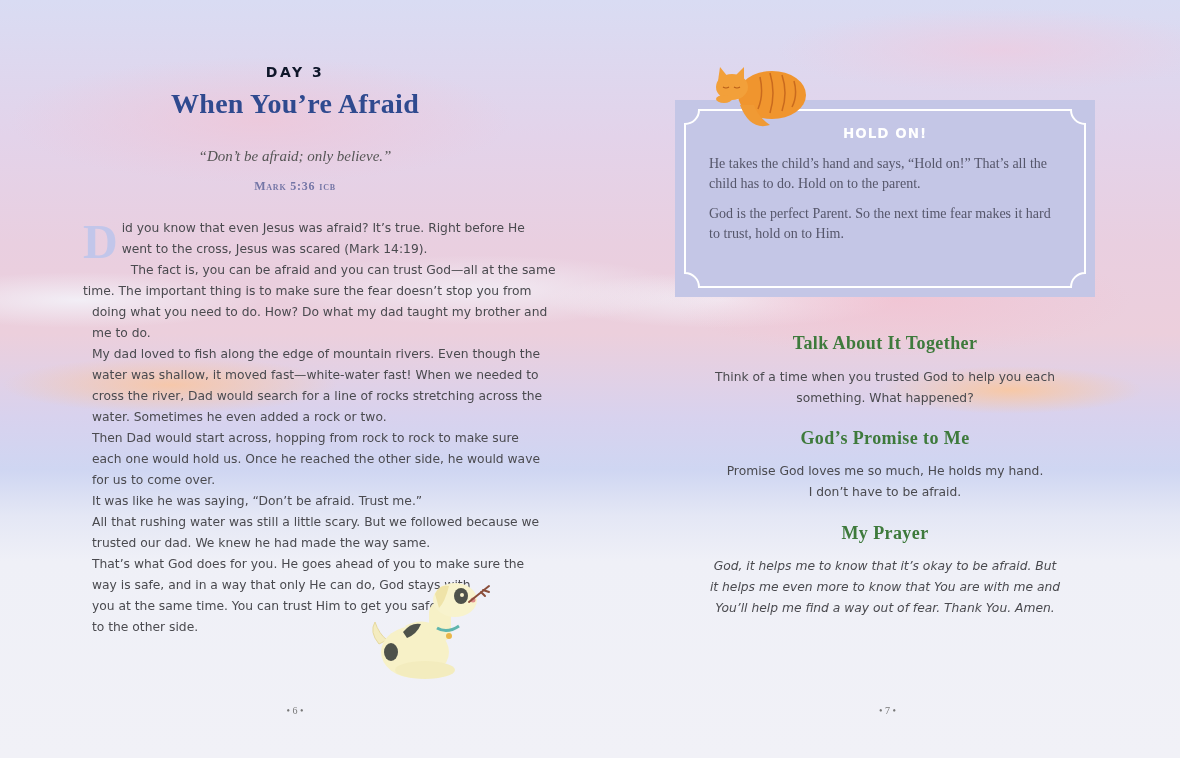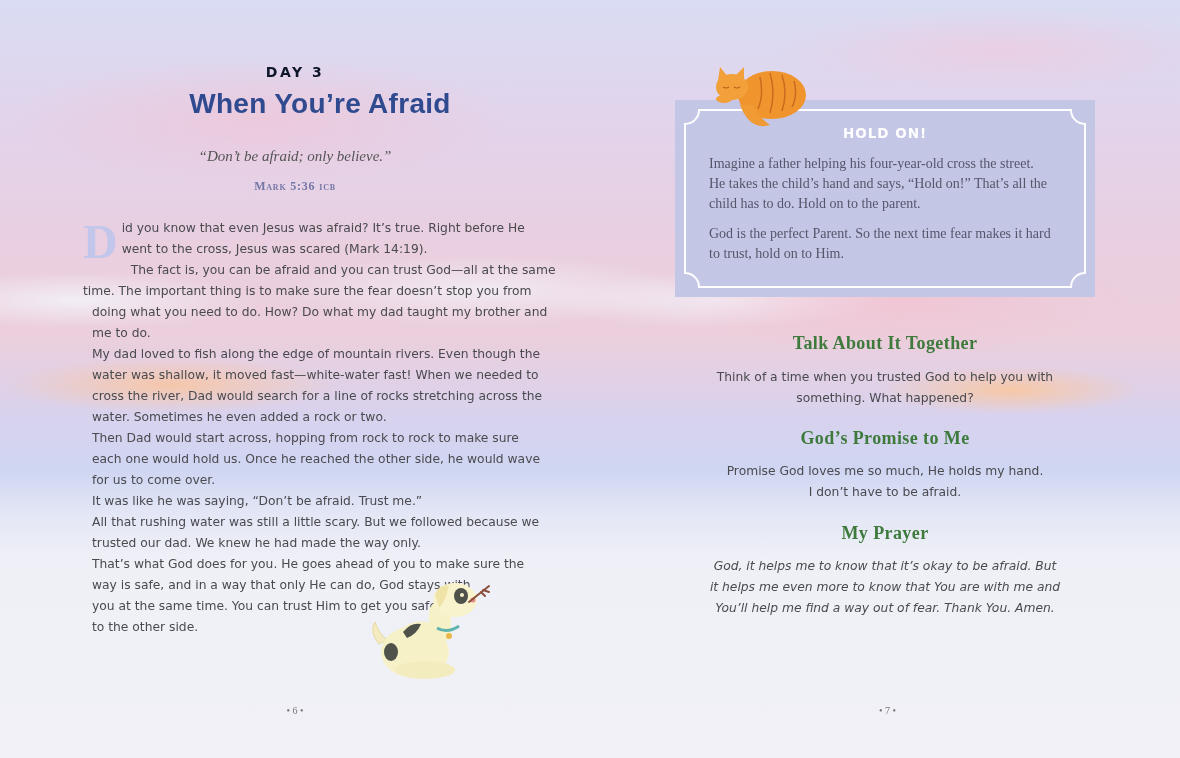--- a/index.html
+++ b/index.html
@@ -35,21 +35,21 @@
   .page-right { left:590px; width:590px; }
 
   .day-label {
     position:absolute; left:0; width:590px; top:64px; text-align:center;
     color:#0f172a; font-size:14px; letter-spacing:2.5px; font-weight:bold;
     font-family:"DejaVu Sans", sans-serif;
   }
   .title {
     position:absolute; left:0; width:590px; top:88px; text-align:center;
     color:#2f4a8f; font-size:28px; font-weight:bold;
-    font-family:Liberation Sans, sans-serif; letter-spacing:0.3px;padding-left:25px;
+    font-family:Liberation Serif, serif; letter-spacing:0.3px;
   }
   .verse {
     position:absolute; left:0; width:590px; top:148px; text-align:center;
     color:#555; font-style:italic; font-size:15px;
     font-family:"Liberation Serif", serif;
   }
   .verse-ref {
     position:absolute; left:0; width:590px; top:179px; text-align:center;
     color:#7476a6; font-size:12px; letter-spacing:0.8px; font-weight:bold;
     font-family:"Liberation Serif", serif; font-variant:small-caps;
@@ -137,21 +137,21 @@
     <p>
       <span class="line">Then Dad would start across, hopping from rock to rock to make sure</span>
       <span class="line">each one would hold us. Once he reached the other side, he would wave</span>
       <span class="line">for us to come over.</span>
     </p>
     <p>
       <span class="line">It was like he was saying, “Don’t be afraid. Trust me.”</span>
     </p>
     <p>
       <span class="line">All that rushing water was still a little scary. But we followed because we</span>
-      <span class="line">trusted our dad. We knew he had made the way only.</span>
+      <span class="line">trusted our dad. We knew he had made the way same.</span>
     </p>
     <p>
       <span class="line">That’s what God does for you. He goes ahead of you to make sure the</span>
       <span class="line">way is safe, and in a way that only He can do, God stays with</span>
       <span class="line">you at the same time. You can trust Him to get you safely</span>
       <span class="line">to the other side.</span>
     </p>
   </div>
 
   <svg class="dog" viewBox="0 0 130 100">
@@ -176,21 +176,20 @@
 </div>
 
 <div class="page page-right">
   <div class="callout">
     <svg class="frame" width="420" height="197" viewBox="0 0 420 197">
       <path d="M24 10 L396 10 A14 14 0 0 0 410 24 L410 173 A14 14 0 0 0 396 187 L24 187 A14 14 0 0 0 10 173 L10 24 A14 14 0 0 0 24 10 Z" fill="none" stroke="#ffffff" stroke-width="2"></path>
     </svg>
     <div class="callout-title">HOLD ON!</div>
     <div class="callout-body">
       <p>
-        <span class="line">Imagine a father helping his four-year-old cross the street.</span>
         <span class="line">He takes the child’s hand and says, “Hold on!” That’s all the</span>
         <span class="line">child has to do. Hold on to the parent.</span>
       </p>
       <p>
         <span class="line">God is the perfect Parent. So the next time fear makes it hard</span>
         <span class="line">to trust, hold on to Him.</span>
       </p>
     </div>
   </div>
 
@@ -200,21 +199,21 @@
     <ellipse cx="22" cy="22" rx="16" ry="13" fill="#f2a03a"></ellipse>
     <path d="M8 16 L10 2 L18 12 Z" fill="#f2a03a"></path>
     <path d="M26 10 L34 2 L34 14 Z" fill="#f2a03a"></path>
     <path d="M13 22 Q16 24 19 22 M24 22 Q27 24 30 22" stroke="#b85e18" stroke-width="1.2" fill="none"></path>
     <ellipse cx="14" cy="34" rx="8" ry="4" fill="#f2a03a"></ellipse>
     <path d="M50 12 Q54 30 48 44 M60 8 Q66 28 60 48 M72 10 Q78 28 72 46 M84 16 Q88 30 82 42" stroke="#c96a1e" stroke-width="1.5" fill="none"></path>
   </svg>
 
   <div class="section-head" style="top:333px;">Talk About It Together</div>
   <div class="section-text" style="top:367px;">
-    <span class="line">Think of a time when you trusted God to help you with</span>
+    <span class="line">Think of a time when you trusted God to help you each</span>
     <span class="line">something. What happened?</span>
   </div>
 
   <div class="section-head" style="top:428px;">God’s Promise to Me</div>
   <div class="section-text" style="top:461px;">
     <span class="line">Promise God loves me so much, He holds my hand.</span>
     <span class="line">I don’t have to be afraid.</span>
   </div>
 
   <div class="section-head" style="top:523px;">My Prayer</div>

